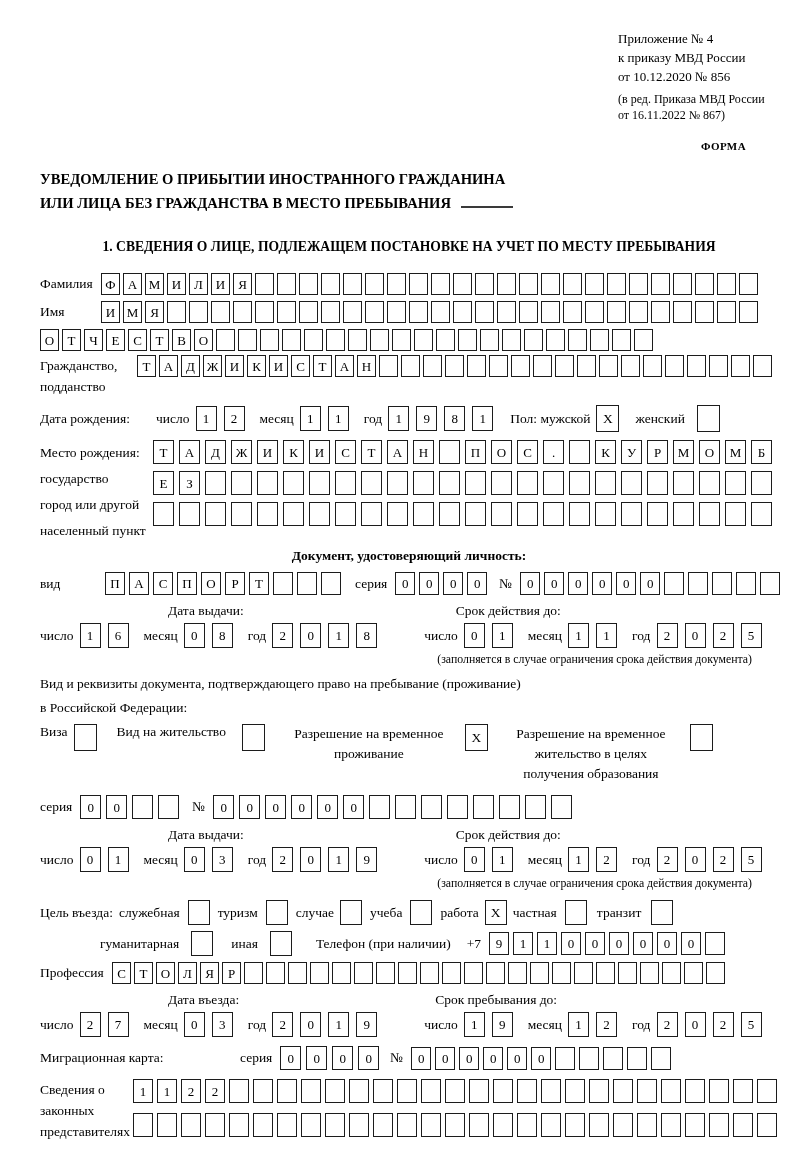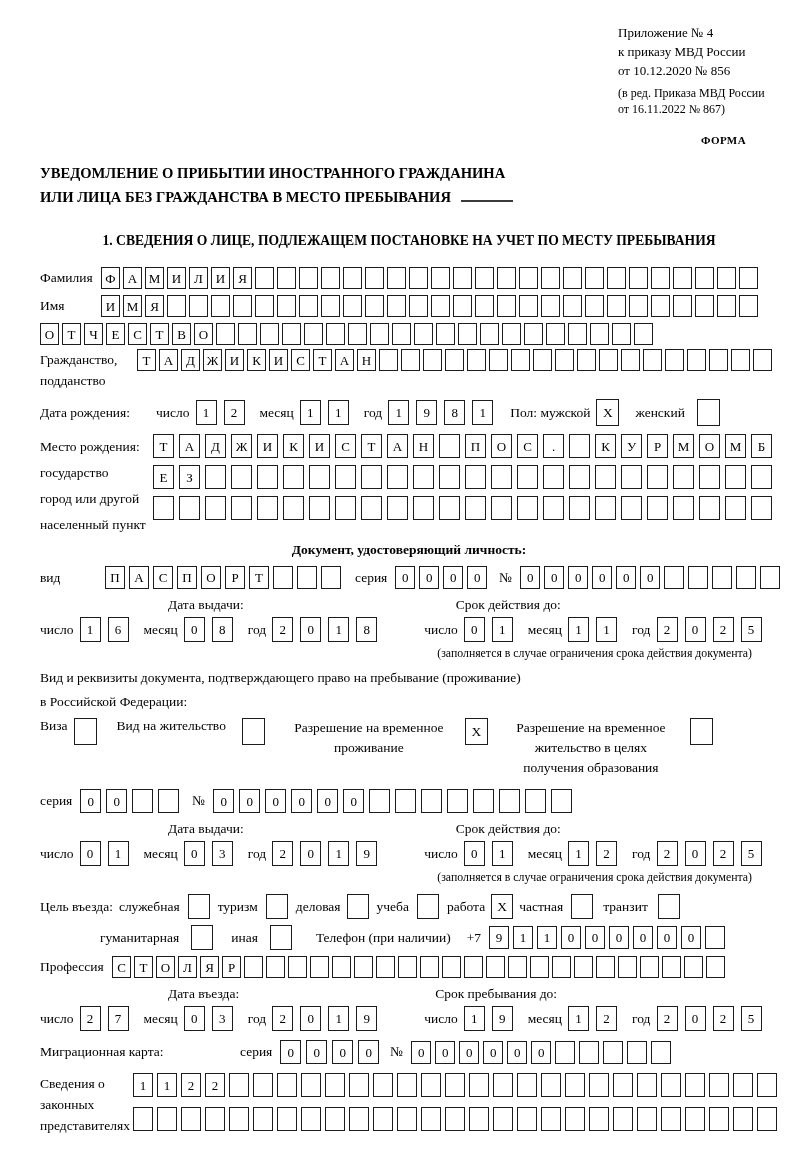--- a/index.html
+++ b/index.html
@@ -1,20 +1,20 @@
 <!DOCTYPE html>
 <html><head>
 <meta charset="utf-8">
 <style>
   * { margin:0; padding:0; box-sizing:border-box; }
   html,body { background:#e8e8e8; }
   body { font-family:"Liberation Serif","DejaVu Serif",serif; color:#000; }
   .page {
     width:800px; height:1163px; background:#fff; overflow:hidden;
-    padding:24px 22px 0 40px; position:relative; margin:0 auto;
+    padding:30px 22px 0 40px; position:relative; margin:0 auto;
   }
   
   .appendix { margin-left:578px; font-size:13px; line-height:1.45; }
   .appendix .amend { font-size:12px; margin-top:4px; line-height:1.4; }
   .forma { text-align:right; padding-right:32px; font-weight:700; font-size:11px; margin-top:16px; letter-spacing:.4px; }
   
   .title { font-weight:700; font-size:14.6px; line-height:1.62; margin-top:16px; }
   .blank-line { display:inline-block; width:52px; height:13px; border-bottom:2px solid #3a3a3a; margin-left:10px; }
   .sec-heading { text-align:center; font-weight:700; font-size:13.6px; margin-top:24px; margin-bottom:18px; }
   
@@ -516,21 +516,21 @@
     </span>
   </div>
   <div class="note">(заполняется в случае ограничения срока действия документа)</div>
 
   <div class="frow">
     <span class="lbl">Цель въезда:</span>
     <span class="lbl ml6">служебная</span>
     <span class="cb small ml8"></span>
     <span class="lbl ml8">туризм</span>
     <span class="cb small ml8"></span>
-    <span class="lbl ml8">деловая</span>
+    <span class="lbl ml8">случае</span>
     <span class="cb small ml6"></span>
     <span class="lbl ml8">учеба</span>
     <span class="cb small ml8"></span>
     <span class="lbl ml8">работа</span>
     <span class="cb small ml6">X</span>
     <span class="lbl ml6">частная</span>
     <span class="cb small ml8"></span>
     <span class="lbl ml10">транзит</span>
     <span class="cb small ml10"></span>
   </div>

